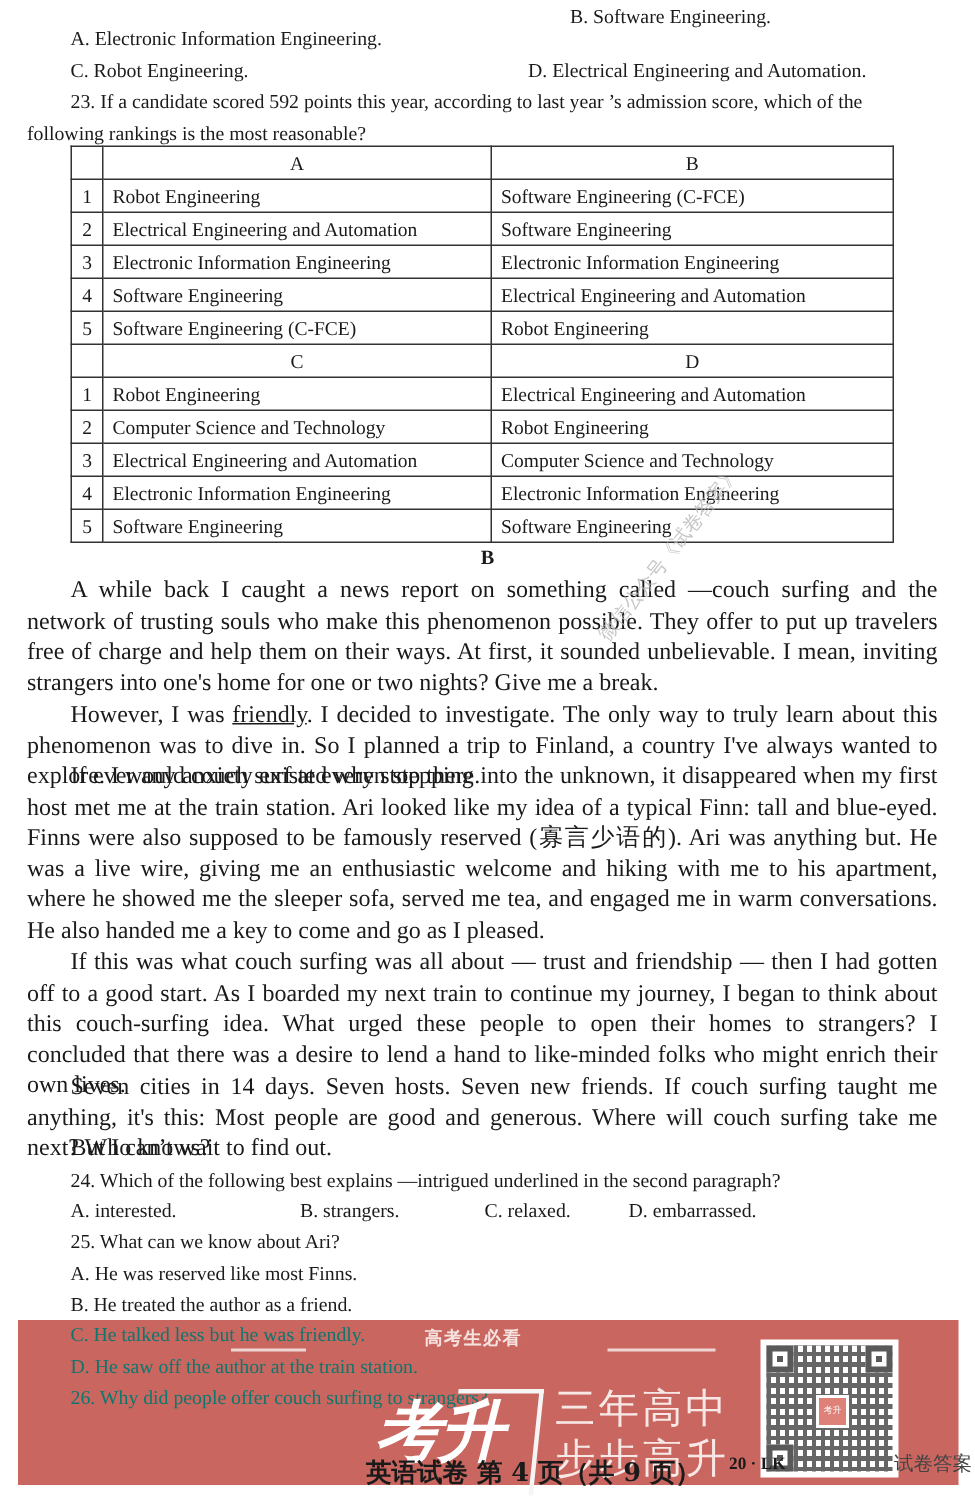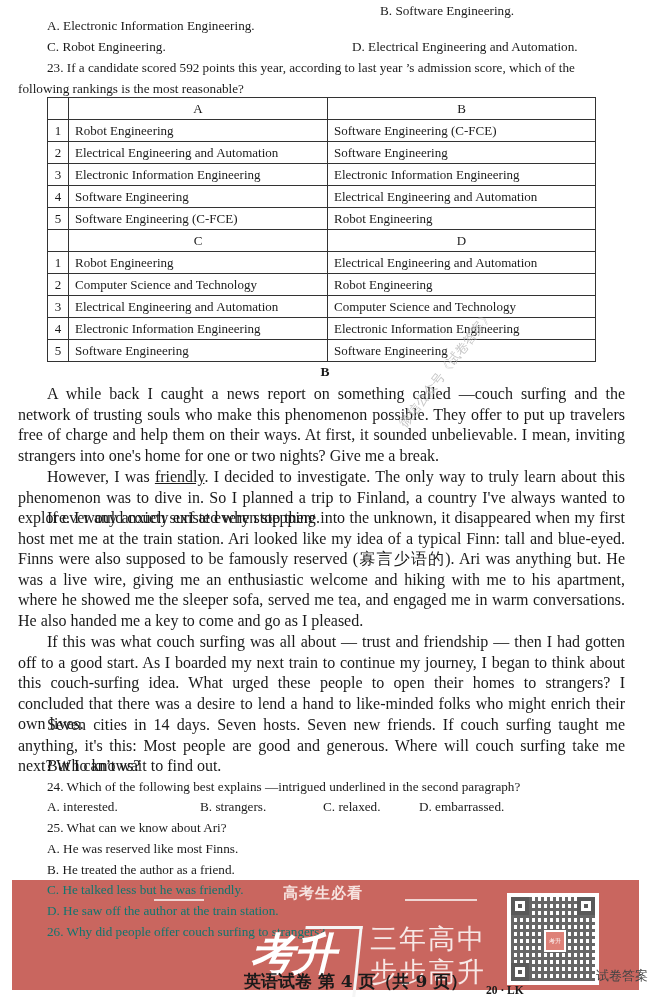--- a/index.html
+++ b/index.html
@@ -38,21 +38,21 @@
   }
   .banner {
     position:absolute; left:12px; top:880px; width:627px; height:110px;
     background:#c9665f;
   }
   .banner-text {
     position:absolute; color:#0f766e; white-space:nowrap; line-height:18px;
   }
   .slogan-small {
     position:absolute; left:283px; top:884px; color:#f6e3e0;
-    font-family:"DejaVu Sans",sans-serif; font-size:15px; font-weight:bold;
+    font-family:"DejaVu Sans",sans-serif; font-size:12px; font-weight:bold;
     letter-spacing:1px;
   }
   .slogan-line { position:absolute; height:2px; background:#f0d6d3; }
   .logo-frame {
     position:absolute; left:302px; top:926px; width:54px; height:68px;
     border:3px solid #f5f5f5; border-left:none; border-bottom:none;
     transform:skewX(-6deg);
   }
   .logo-text {
     position:absolute; left:250px; top:925px; color:#ffffff;
@@ -81,21 +81,21 @@
     position:absolute; left:33px; top:33px; width:18px; height:18px;
     background:#d4574b; border:2px solid #fff; color:#fff; font-size:6px;
     text-align:center; line-height:18px; font-family:"DejaVu Sans",sans-serif;
   }
   .footer-page {
     position:absolute; left:244px; top:970px; font-size:17px; font-weight:bold;
     font-family:"DejaVu Serif",serif; white-space:nowrap; color:#1a1a1a;
   }
   .footer-code {
     position:absolute; left:486px; top:970px; font-size:11.5px; font-weight:bold;
-    white-space:nowrap; color:#1a1a1a;margin-top:14px;
+    white-space:nowrap; color:#1a1a1a;
   }
   .footer-answer {
     position:absolute; left:596px; top:967px; font-size:13px; color:#444;
     font-family:"DejaVu Sans",sans-serif; white-space:nowrap;
   }
 </style>
 </head>
 <body>
 
 <div class="line" style="left:47px;top:17px;">A. Electronic Information Engineering.</div>

